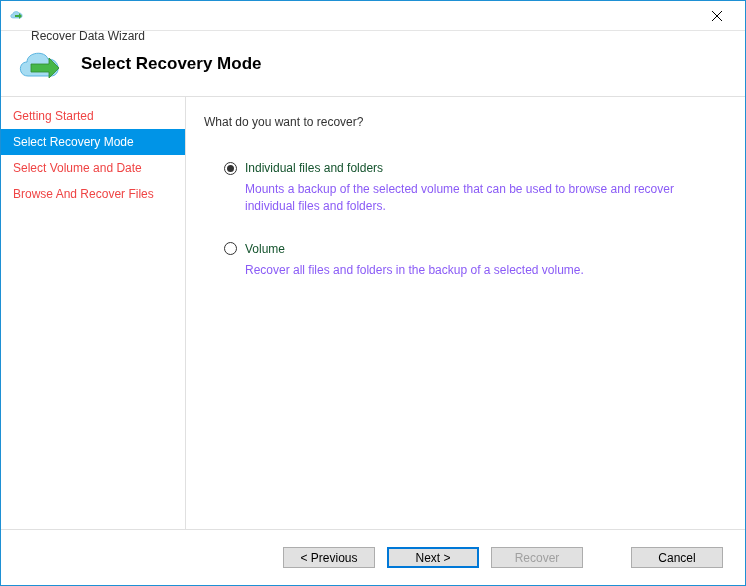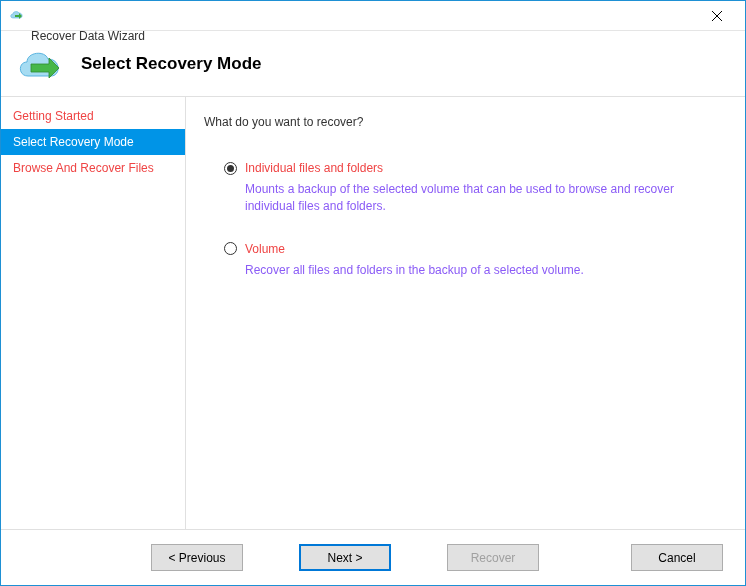--- a/index.html
+++ b/index.html
@@ -121,46 +121,45 @@
       flex-shrink: 0;
     }
     .radio.selected::after {
       content: "";
       width: 7px;
       height: 7px;
       background: #333;
       border-radius: 50%;
     }
     .option-label {
-      color: #ef4444;
+      color: #14532d;
     }
     .option-desc {
       color: #8b5cf6;
       padding-left: 21px;
       line-height: 1.45;
     }
     .footer {
       height: 56px;
       border-top: 1px solid #e0e0e0;
       display: flex;
       align-items: center;
       justify-content: flex-end;
       padding: 0 22px;
       gap: 12px;
     }
     .btn {
       width: 92px;
-      height: 27px;
+      height: 21px;
       border: 1px solid #adadad;
       background: #e1e1e1;
       font-size: 12px;
       color: #000;
       cursor: pointer;
       font-family: inherit;
-      margin-left: 44px;
     }
     .btn.default {
       border: 2px solid #0078d7;
     }
     .btn:disabled {
       color: #a0a0a0;
       cursor: default;
     }
     .btn-spacer {
       width: 24px;
@@ -198,20 +197,23 @@
 
   <div class="body">
     <div class="sidebar">
       <div class="sidebar-item">
         <span>Getting Started</span>
       </div>
       <div class="sidebar-item active">
         <span>Select Recovery Mode</span>
       </div>
       <div class="sidebar-item">
+        <span>Select Volume and Date</span>
+      </div>
+      <div class="sidebar-item">
         <span>Browse And Recover Files</span>
       </div>
     </div>
 
     <div class="content">
       <div class="content-heading">What do you want to recover?</div>
 
       <div class="option-group">
         <div class="option">
           <div class="option-row">

